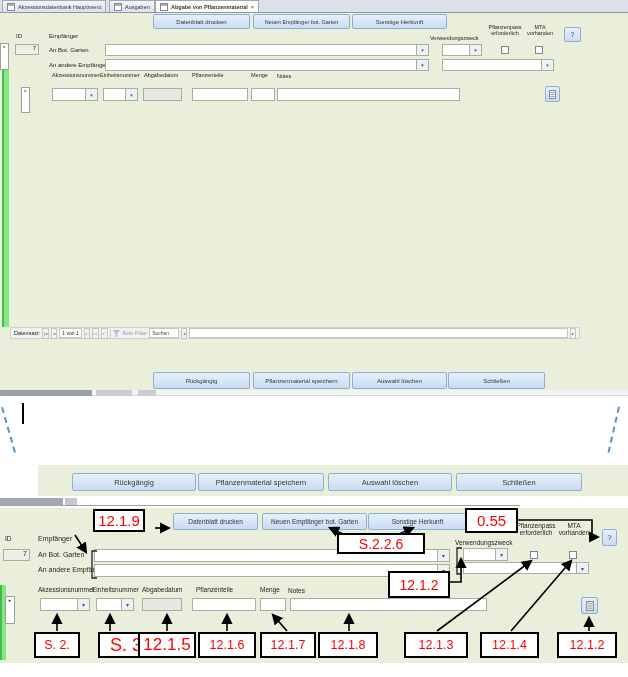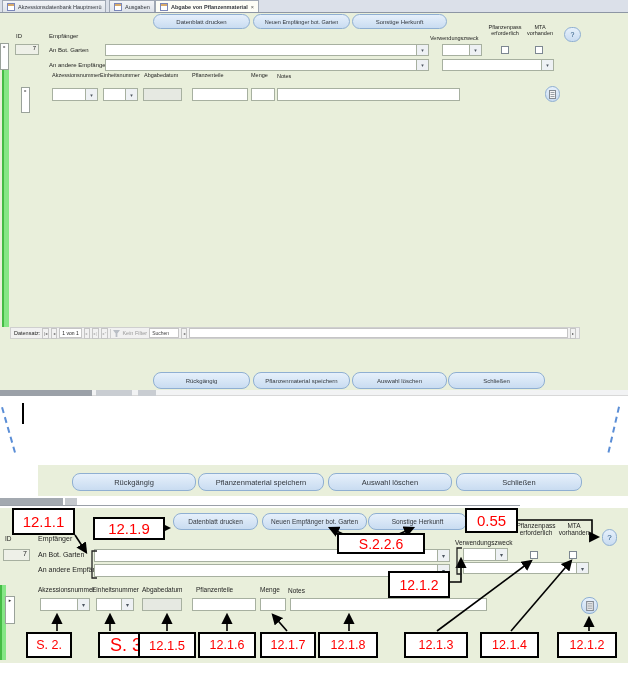--- a/index.html
+++ b/index.html
@@ -1,20 +1,20 @@
 <!DOCTYPE html>
 <html><head>
 <meta charset="utf-8">
 <style>
   html,body{margin:0;padding:0;background:#fff;}
   body{font-family:"Liberation Sans",sans-serif;}
   #screen{position:relative;width:628px;height:677px;background:#fff;overflow:hidden;}
   .a{position:absolute;box-sizing:border-box;}
   .lbl{color:#1d1d1d;white-space:nowrap;line-height:1.1;}
-  .btn{background:linear-gradient(#e6f0fb,#c9dcf1);border:1px solid #8fafd2;border-radius:8px;
+  .btn{background:linear-gradient(#e6f0fb,#c9dcf1);border:1px solid #8fafd2;border-radius:2px;
        display:flex;align-items:center;justify-content:center;color:#33383f;white-space:nowrap;}
   .field{background:#fff;border:1px solid #a7b0a0;}
   .fieldgray{background:#e6e9e2;border:1px solid #a7b0a0;}
   .combo{display:flex;background:#fff;border:1px solid #a7b0a0;}
   .combo .in{flex:1;}
   .dd{width:11px;background:#eef1f4;border-left:1px solid #a7b0a0;color:#4d5660;
       display:flex;align-items:center;justify-content:center;}
   .cb{background:#fff;border:1px solid #7d8791;}
   .recbox{background:#fff;border:1px solid #9aa29a;display:flex;justify-content:center;align-items:flex-start;color:#333;}
   .greenbar{background:#86e686;border-left:2px solid #45bc45;}
@@ -267,29 +267,28 @@
         <path d="M437,134 L531,64" marker-end="url(#ah)"></path>
         <path d="M511,134 L571,64" marker-end="url(#ah)"></path>
         <path d="M589,134 L589,121" marker-end="url(#ah)"></path>
       </g>
       <g stroke="#222" stroke-width="1.3" fill="none">
         <path d="M97,54 L92,54 L92,81 L97,81"></path>
         <path d="M462,51 L457,51 L457,77 L462,77"></path>
       </g>
     </svg>
 
-    <div class="callout a" style="left:12px;top:11px;width:63px;height:27px;font-size:15px;">12.1.1</div>
-    <div class="callout a" style="left:93px;top:20px;width:72px;height:23px;font-size:15px;">12.1.9</div>
+    <div class="callout a" style="left:93px;top:12px;width:52px;height:23px;font-size:15px;">12.1.9</div>
     <div class="callout a" style="left:465px;top:11px;width:53px;height:25px;font-size:15px;">0.55</div>
     <div class="callout a" style="left:337px;top:36px;width:88px;height:21px;font-size:14px;">S.2.2.6</div>
     <div class="callout a" style="left:388px;top:74px;width:62px;height:27px;font-size:14px;">12.1.2</div>
 
-    <div class="callout a" style="left:26px;top:135px;width:46px;height:26px;font-size:12.5px;">S. 2.</div>
+    <div class="callout a" style="left:34px;top:135px;width:46px;height:26px;font-size:12.5px;">S. 2.</div>
     <div class="callout a" style="left:98px;top:135px;width:61px;height:26px;font-size:18px;">S. 3.</div>
-    <div class="callout a" style="left:138px;top:135px;width:58px;height:26px;font-size:13px;">12.1.5</div>
+    <div class="callout a" style="left:138px;top:135px;width:58px;height:26px;font-size:17px;">12.1.5</div>
     <div class="callout a" style="left:198px;top:135px;width:58px;height:26px;font-size:12.5px;">12.1.6</div>
     <div class="callout a" style="left:260px;top:135px;width:56px;height:26px;font-size:12.5px;">12.1.7</div>
     <div class="callout a" style="left:318px;top:135px;width:60px;height:26px;font-size:12.5px;">12.1.8</div>
     <div class="callout a" style="left:404px;top:135px;width:64px;height:26px;font-size:12.5px;">12.1.3</div>
     <div class="callout a" style="left:480px;top:135px;width:59px;height:26px;font-size:12.5px;">12.1.4</div>
     <div class="callout a" style="left:557px;top:135px;width:60px;height:26px;font-size:12.5px;">12.1.2</div>
   </section>
 
 </div>
 

